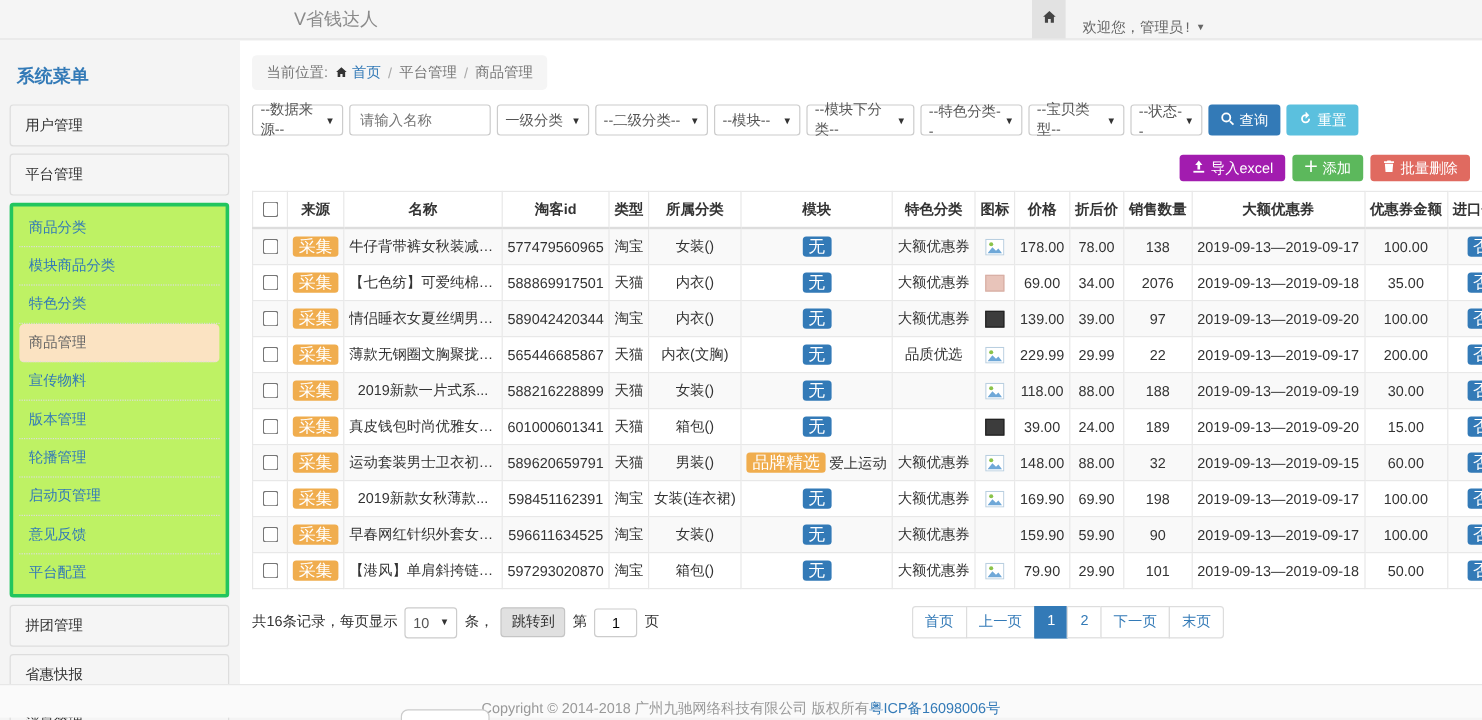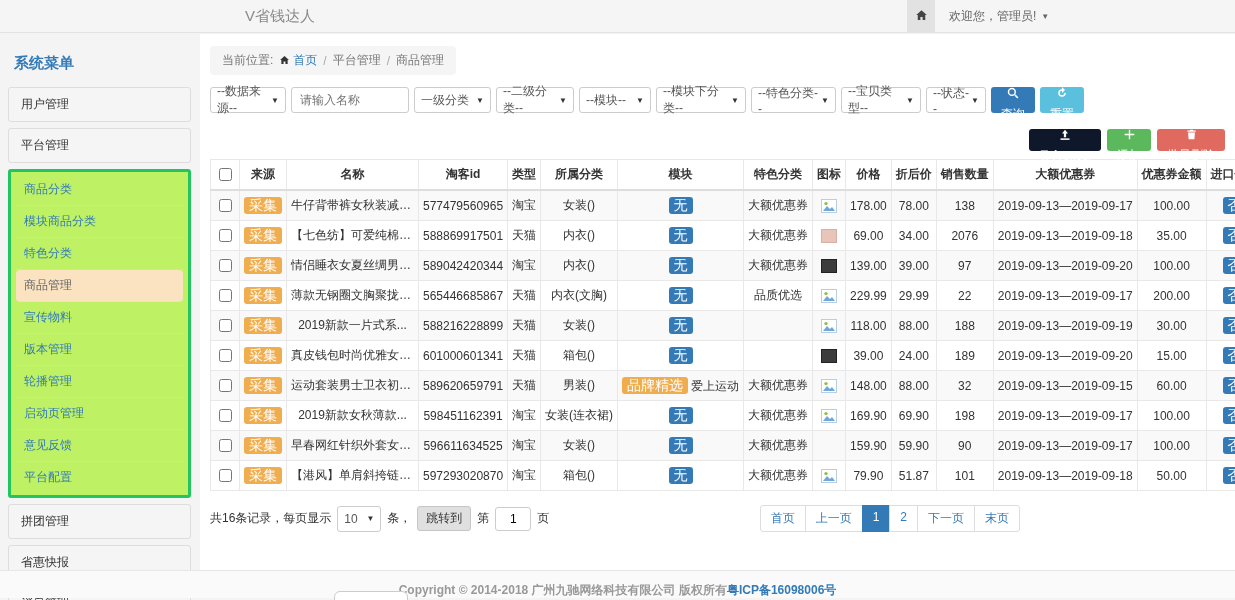--- a/index.html
+++ b/index.html
@@ -5,21 +5,21 @@
   * { box-sizing: border-box; }
   html,body { margin:0; padding:0; }
   body {
     width:1235px; height:600px; position:relative; overflow:hidden;
     background:#f4f4f4; color:#333;
     font-family:"Liberation Sans", sans-serif; font-size:12px;
   }
   
   .topbar { height:33px; background:#f5f5f5; border-bottom:1px solid #e3e3e3; position:relative; }
   .brand { position:absolute; left:245px; top:7px; font-size:15px; color:#8a8a8a; }
-  .top-cluster { position:absolute; left:907px; top:0; height:32px; display:flex; align-items:center; }
+  .top-cluster { position:absolute; left:860px; top:0; height:32px; display:flex; align-items:flex-end;font-family:Liberation Mono, monospace; }
   .home-box { width:28px; height:32px; background:#e2e2e2; display:flex; align-items:center; justify-content:center; color:#444; }
   .welcome { margin-left:14px; color:#666; display:flex; align-items:center; gap:5px; }
   .caret-sm { font-size:8px; color:#666; }
   
   .sidebar { position:absolute; left:8px; top:44px; width:183px; }
   .side-title { color:#337ab7; font-weight:bold; font-size:15px; margin:10px 6px 14px 6px; }
   .side-group { background:#f5f5f5; border:1px solid #ddd; border-radius:3px; padding:8px 12px; margin-bottom:6px; color:#333; cursor:pointer; }
   .side-sub { background:#bef264; border:3px solid #22c55e; border-radius:3px; margin-bottom:6px; padding:2px 5px; }
   .side-sub-item { padding:7px 8px; color:#337ab7; border-bottom:1px dotted #ddd; cursor:pointer; }
   .side-sub-item:last-child { border-bottom:none; }
@@ -27,26 +27,26 @@
   
   .main { position:absolute; left:200px; top:34px; width:1035px; bottom:30px; background:#fff; padding:12px 10px 0 10px; }
   .breadcrumb { display:inline-flex; align-items:center; gap:6px; background:#f5f5f5; border-radius:4px; padding:6px 12px; color:#777; }
   .breadcrumb .home-link { color:#337ab7; display:inline-flex; align-items:center; gap:3px; cursor:pointer; }
   .breadcrumb .home-glyph { color:#333; }
   .breadcrumb .sep { color:#aaa; }
   
   .filters { display:flex; gap:5px; margin-top:12px; align-items:center; }
   .sel { height:26px; border:1px solid #ccc; border-radius:3px; background:#fff; display:flex; align-items:center; justify-content:space-between; padding:0 6px; color:#555; cursor:pointer; }
   .sel .caret-sm { color:#333; }
-  .w60{width:60px}.w72{width:72px}.w76{width:76px}.w77{width:77px}.w78{width:78px}.w80{width:80px}.w85{width:85px}.w90{width:90px}
+  .w60{width:60px}.w72{width:72px}.w76{width:76px}.w77{width:77px}.w78{width:94px}.w80{width:80px}.w85{width:85px}.w90{width:90px}
   input.text { height:26px; border:1px solid #ccc; border-radius:3px; padding:0 8px; width:118px; color:#3b82f6; font-size:12px; font-family:inherit; }
-  .btn { border:none; border-radius:3px; color:#fff; height:26px; padding:0 10px; font-size:12px; display:inline-flex; align-items:center; gap:4px; cursor:pointer; font-family:inherit;flex-direction:column; }
+  .btn { border:none; border-radius:3px; color:#fff; height:26px; padding:0 10px; font-size:12px; display:inline-flex; align-items:center; gap:4px; cursor:pointer; font-family:inherit; }
   .btn-query { background:#337ab7; }
   .btn-reset { background:#5bc0de; }
-  .btn-import { background:#0f172a; height:22px; }
+  .btn-import { background:#a21caf; height:22px; }
   .btn-add { background:#5cb85c; height:22px; }
   .btn-batchdel { background:#e06a60; height:22px; }
   .toolbar { display:flex; justify-content:flex-end; gap:6px; margin:16px 0 8px 0; }
   
   table { width:100%; border-collapse:collapse; background:#fff; font-size:12px; }
   th, td { border:1px solid #e8e8e8; padding:5px 4px; text-align:center; white-space:nowrap; }
   th { border-bottom:2px solid #ddd; font-weight:bold; color:#333; }
   tbody tr:nth-child(odd) { background:#f9f9f9; }
   td.name-cell { max-width:132px; overflow:hidden; text-overflow:ellipsis; }
   .badge { display:inline-block; padding:2px 5px; border-radius:3px; color:#fff; font-size:14px; line-height:13px; }
@@ -59,21 +59,21 @@
   .pagi-row { display:flex; justify-content:space-between; align-items:center; margin-top:14px; }
   .pagi-left { display:flex; align-items:center; gap:6px; color:#333; }
   .jump-btn { background:#e0e0e0; border:1px solid #c5c5c5; border-radius:3px; padding:3px 8px; color:#333; cursor:pointer; font-family:inherit; font-size:12px; }
   .page-input { width:36px; height:24px; border:1px solid #ccc; border-radius:3px; text-align:center; font-family:inherit; font-size:12px; }
   .pager { display:flex; margin-right:205px; }
   .pager .pg { border:1px solid #ddd; padding:4px 10px; color:#337ab7; background:#fff; margin-left:-1px; cursor:pointer; }
   .pager .pg:first-child { border-radius:3px 0 0 3px; margin-left:0; }
   .pager .pg:last-child { border-radius:0 3px 3px 0; }
   .pager .pg.active { background:#337ab7; color:#fff; border-color:#337ab7; }
   
-  .footer { position:absolute; left:0; right:0; top:570px; height:28px; background:#fafafa; border-top:1px solid #e7e7e7; text-align:center; color:#999; z-index:5; padding-top:11px;font-weight:bold; }
+  .footer { position:absolute; left:0; right:0; top:570px; height:28px; background:#fafafa; border-top:1px solid #e7e7e7; text-align:center; color:#999; z-index:5; padding-top:11px; }
   .footer a { color:#337ab7; text-decoration:none; cursor:pointer; }
   .corner-box { position:absolute; left:334px; top:591px; width:74px; height:12px; background:#fff; border:1px solid #ccc; border-radius:6px 6px 0 0; z-index:6; }
 </style>
 </head>
 <body>
 
 <div class="topbar">
   <span class="brand">V省钱达人</span>
   <div class="top-cluster">
     <div class="home-box">
@@ -400,21 +400,21 @@
           <td>淘宝</td>
           <td>箱包()</td>
           <td><span class="badge blue">无</span></td>
           <td>大额优惠券</td>
           <td><span class="thumb"><svg width="16" height="14" viewBox="0 0 16 14">
                 <rect x="0.5" y="0.5" width="15" height="13" fill="#fff" stroke="#b9cfe0"></rect>
                 <circle cx="5" cy="4.6" r="1.7" fill="#8bc34a"></circle>
                 <path d="M2 12l4-5 3 3 2-2 3 4z" fill="#6fa8d8"></path>
               </svg></span></td>
           <td>79.90</td>
-          <td>51.87</td>
+          <td>29.90</td>
           <td>101</td>
           <td>2019-09-13—2019-09-18</td>
           <td>50.00</td>
           <td><span class="badge blue">否</span></td>
         </tr>
       </tbody>
   </table>
 
   <div class="pagi-row">
     <div class="pagi-left">

